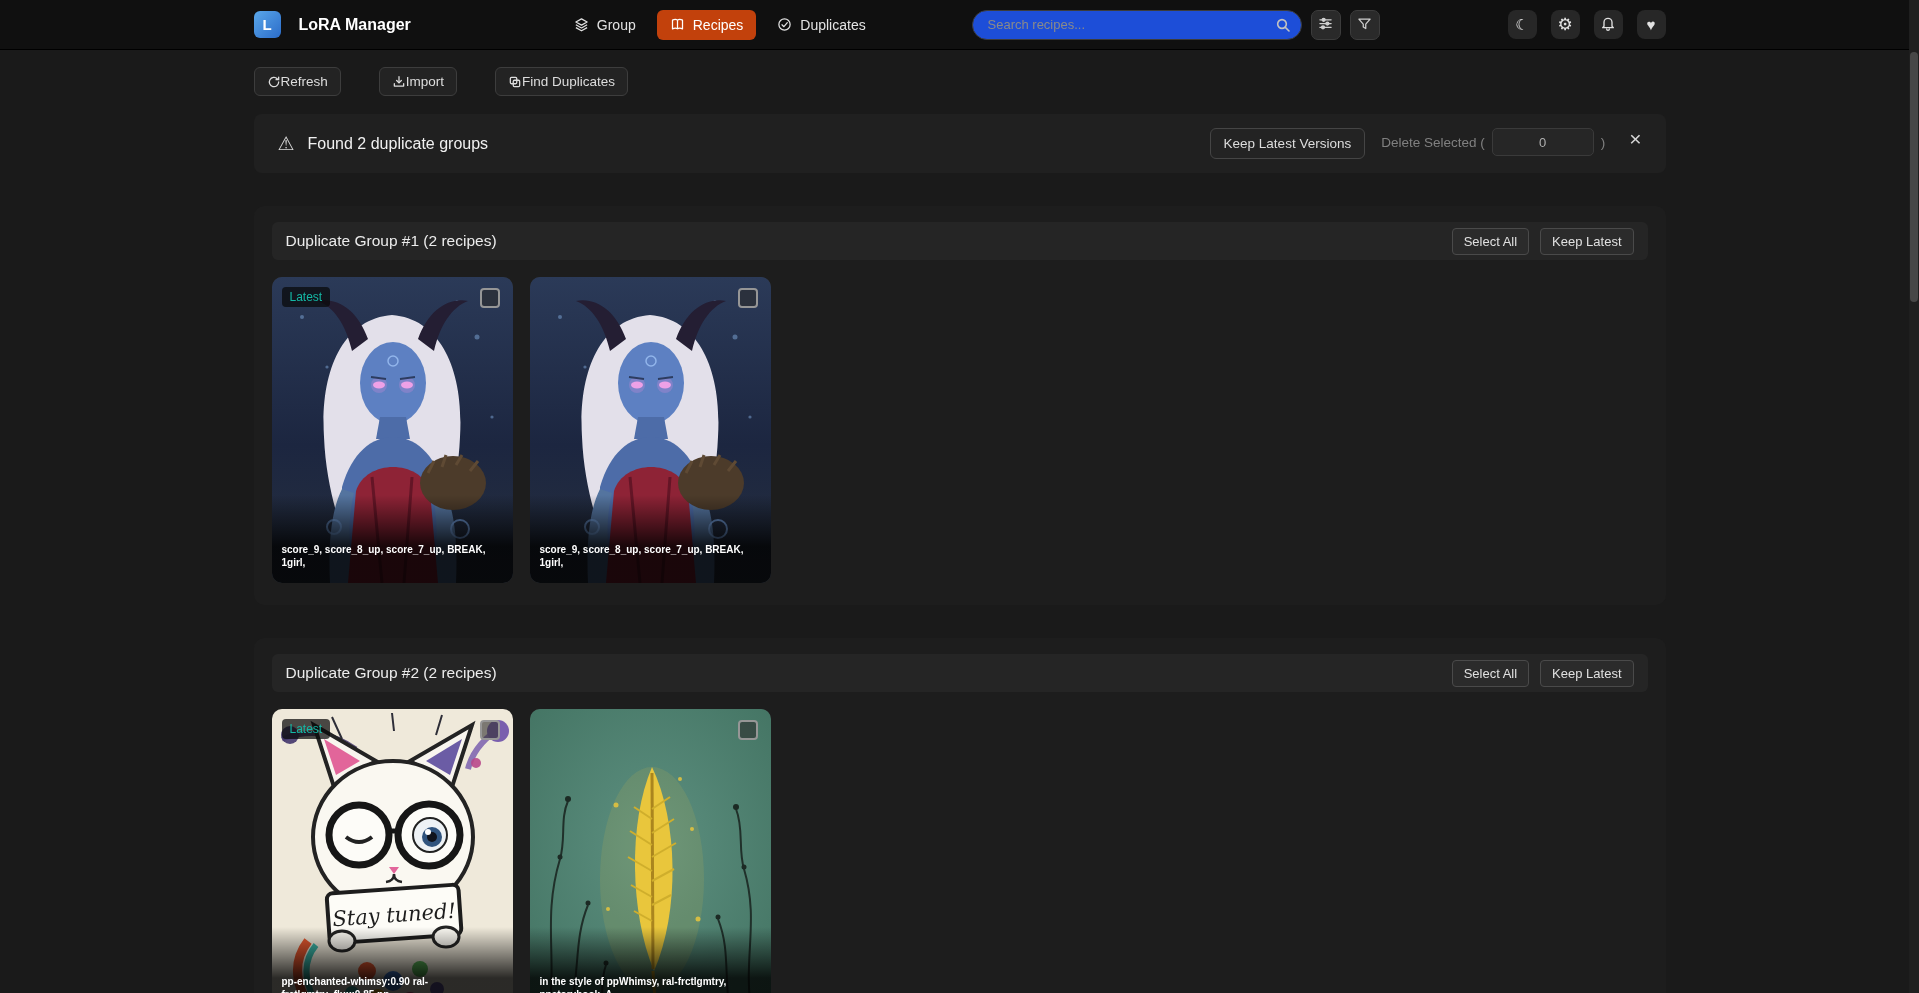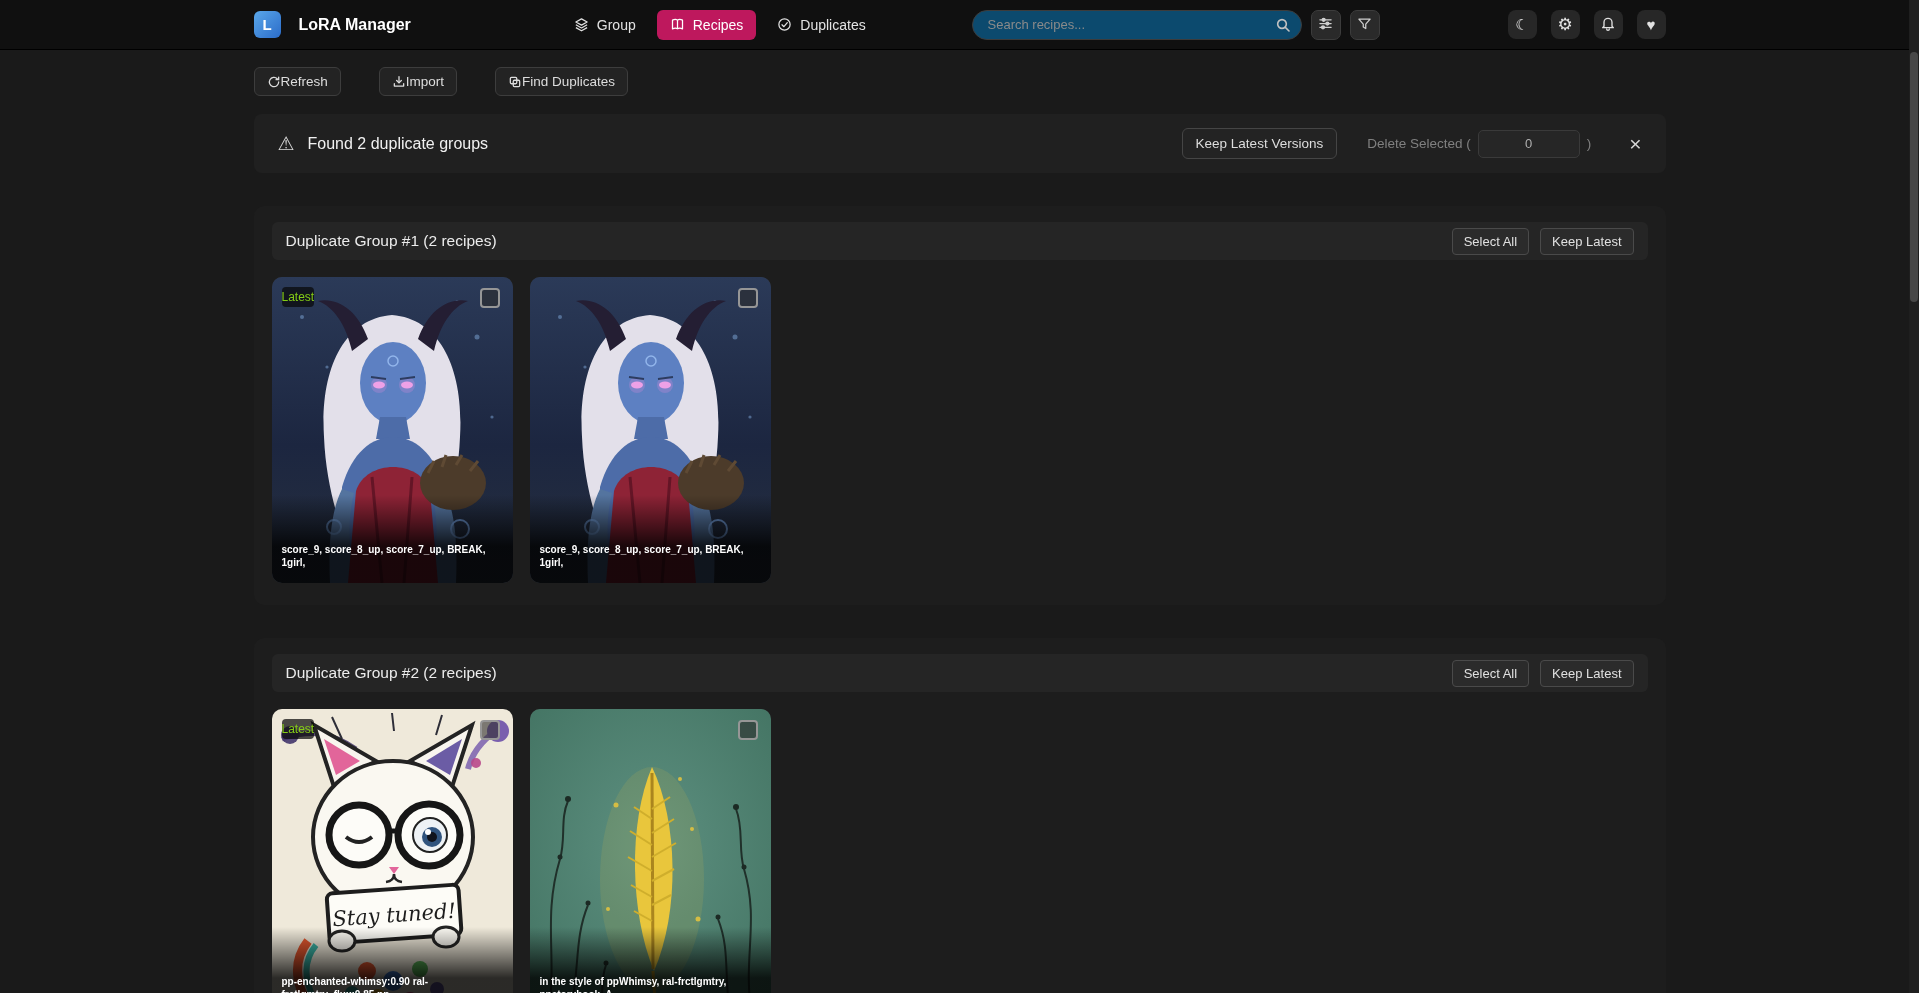--- a/index.html
+++ b/index.html
@@ -19,25 +19,25 @@
   
   .navbar { height: 50px; background: #101010; border-bottom: 1px solid #000; }
   .nav-inner { width: 1412px; margin: 0 auto; height: 100%; display: flex; align-items: center; }
   .brand { display: flex; align-items: center; gap: 11px; }
   .logo { width: 27px; height: 27px; border-radius: 6px; background: linear-gradient(135deg,#5aa7ea,#2b6cc9); display: flex; align-items: center; justify-content: center; color: #fff; font-weight: bold; font-size: 15px; }
   .app-title { font-size: 16px; font-weight: bold; color: #fff; padding-left: 7px; }
 
   .tabs { display: flex; gap: 8px; margin-left: 150px; }
   .tab { display: flex; align-items: center; gap: 8px; padding: 7px 13px; border-radius: 6px; background: transparent; border: none; color: #e3e3e3; font-size: 14px; font-family: inherit; cursor: pointer; }
   .tab svg { display: block; }
-  .tab.active { background: #be185d; color: #fff; }
+  .tab.active { background: #c2410c; color: #fff; }
 
   .search-group { margin-left: auto; display: flex; align-items: center; gap: 9px; }
   .search-box { position: relative; width: 330px; }
-  .search-input { width: 100%; height: 30px; border-radius: 15px; background: #0c4a6e; border: 1px solid #3c3c3c; color: #ddd; padding: 0 36px 0 15px; font-size: 13px; font-family: inherit; outline: none; }
+  .search-input { width: 100%; height: 30px; border-radius: 15px; background: #1d4ed8; border: 1px solid #3c3c3c; color: #ddd; padding: 0 36px 0 15px; font-size: 13px; font-family: inherit; outline: none; }
   .search-input::placeholder { color: #8a8a8a; }
   .search-ico { position: absolute; right: 11px; top: 7px; color: #c2c2c2; cursor: pointer; }
 
   .icon-btn { width: 30px; height: 30px; border-radius: 7px; background: #2a2a2a; border: 1px solid #3c3c3c; color: #cfcfcf; display: flex; align-items: center; justify-content: center; cursor: pointer; }
 
   .quick-icons { display: flex; gap: 14px; margin-left: 128px; }
   .round-btn { width: 29px; height: 29px; border-radius: 8px; background: #272727; border: none; color: #e2e2e2; display: flex; align-items: center; justify-content: center; cursor: pointer; }
   .round-btn .uni { font-size: 15px; line-height: 1; }
   .round-btn .uni.gear { font-size: 17px; }
 
@@ -45,37 +45,37 @@
   .container { width: 1412px; margin: 0 auto; }
 
   .toolbar { display: flex; gap: 38px; margin-top: 17px; }
   .tool-btn { display: flex; align-items: center; gap: 0; height: 29px; padding: 0 12px; background: #232323; border: 1px solid #3d3d3d; border-radius: 6px; color: #ddd; font-size: 13.5px; font-family: inherit; cursor: pointer; }
   .tool-btn svg { display: block; }
 
   
   .banner { margin-top: 18px; background: #202020; border-radius: 8px; height: 59px; display: flex; align-items: center; padding: 0 24px; }
   .warn { color: #d8d8d8; font-size: 19px; margin-right: 13px; }
   .msg { font-size: 16px; color: #f0f0f0; }
-  .banner-right { margin-left: auto; display: flex; align-items: center; gap: 30px; }
+  .banner-right { margin-left: auto; display: flex; align-items: flex-start; gap: 16px; }
   .klv-btn { height: 31px; padding: 0 13px; background: #232323; border: 1px solid #454545; border-radius: 6px; color: #ddd; font-size: 13.5px; font-family: inherit; cursor: pointer; }
   .delete-group { display: flex; align-items: center; gap: 7px; color: #808080; font-size: 13.5px; }
   .count-input { width: 102px; height: 28px; background: #262626; border: 1px solid #3a3a3a; border-radius: 5px; color: #b0b0b0; text-align: center; font-size: 13px; font-family: inherit; outline: none; }
   .close-btn { margin-left: 8px; background: none; border: none; color: #d6d6d6; font-size: 21px; line-height: 1; cursor: pointer; }
 
   
   .group { margin-top: 33px; background: #1d1d1d; border-radius: 10px; padding: 16px 18px 22px; }
   .group-header { background: #252525; border-radius: 6px; height: 38px; display: flex; align-items: center; padding: 0 14px; }
   .g-title { font-size: 15.5px; color: #ececec; }
   .g-actions { margin-left: auto; display: flex; gap: 11px; }
   .g-btn { height: 27px; padding: 0 11px; background: #2b2b2b; border: 1px solid #4a4a4a; border-radius: 4px; color: #e0e0e0; font-size: 13px; font-family: inherit; cursor: pointer; }
 
   .cards { display: flex; gap: 17px; margin-top: 17px; }
   .card { position: relative; width: 241px; height: 306px; border-radius: 10px; overflow: hidden; background: #303030; cursor: pointer; }
   .card svg.art { position: absolute; inset: 0; width: 100%; height: 100%; display: block; }
-  .badge { position: absolute; top: 10px; left: 10px; background: rgba(8,8,8,0.72); color: #84cc16; font-size: 12px; padding: 3px 0; border-radius: 4px; }
+  .badge { position: absolute; top: 10px; left: 10px; background: rgba(8,8,8,0.72); color: #14b8a6; font-size: 12px; padding: 3px 8px; border-radius: 4px; }
   .checkbox { position: absolute; top: 11px; right: 13px; width: 20px; height: 20px; border: 2px solid #969696; border-radius: 4px; background: rgba(45,45,45,0.6); }
   .caption { position: absolute; left: 0; right: 0; bottom: 0; padding: 48px 10px 14px; background: linear-gradient(180deg, rgba(0,0,0,0) 0%, rgba(0,0,0,0.82) 58%); color: #fff; font-weight: bold; font-size: 10px; line-height: 1.3; }
 </style>
 </head>
 <body>
 
 <div class="fake-scrollbar">
   <div class="thumb"></div>
 </div>
 

